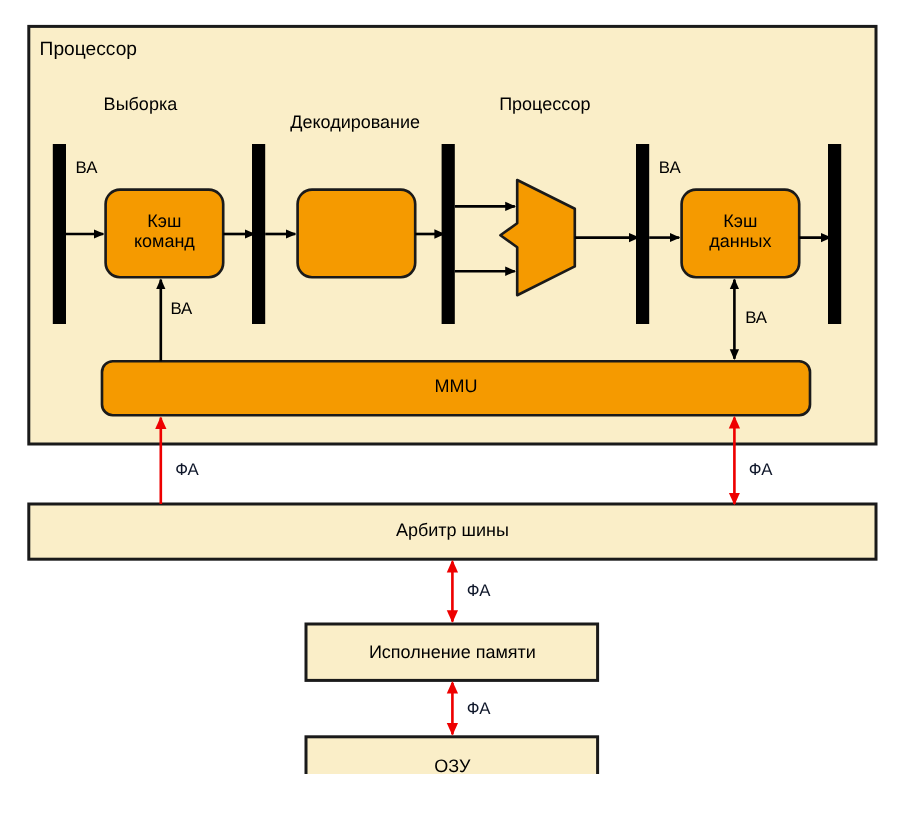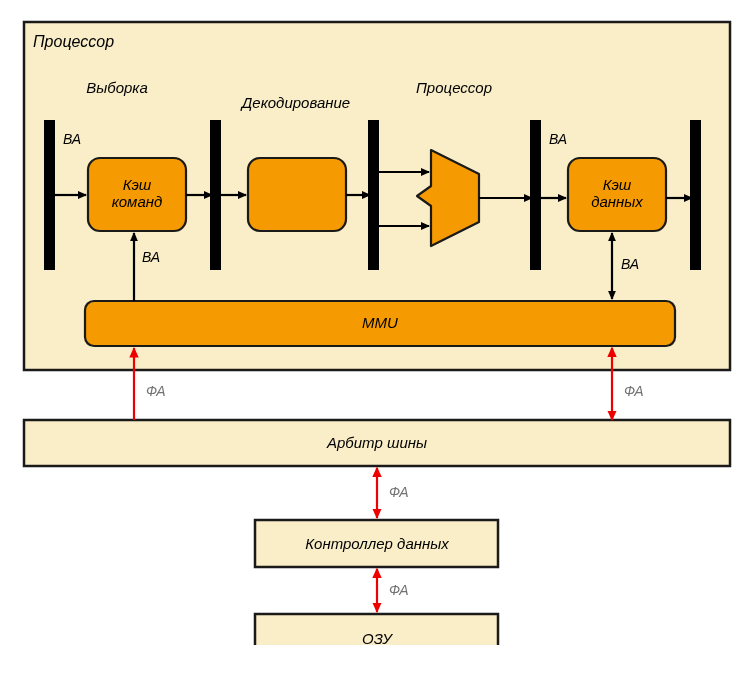--- a/index.html
+++ b/index.html
@@ -9,38 +9,37 @@
   }
   body {
     font-family: "Liberation Sans", sans-serif;
   }
   #canvas {
     position: relative;
     width: 753px;
     height: 645px;
     background: #ffffff;
     overflow: hidden;
-    font-style: italic;
   }
   #diagram-svg {
     position: absolute;
     left: 0;
     top: 0;
   }
   .lbl {
     position: absolute;
     color: #000000;
     font-size: 15px;
     line-height: 17px;
     white-space: pre;
     text-align: center;
     font-family: "Liberation Sans", sans-serif;
   }
   .lbl-red {
-    color: #737373;
+    color: #0f172a;
     font-size: 14px;
   }
   .lbl-center {
     transform: translateX(-50%);
   }
   .lbl-sm { font-size: 14px; }
 </style>
 </head>
 <body>
 
@@ -131,21 +130,21 @@
   <div class="lbl lbl-center" style="left:137px; top:176px;">Кэш
 команд</div>
 
   <div class="lbl lbl-center" style="left:617px; top:176px;">Кэш
 данных</div>
 
   <div class="lbl lbl-center" style="left:380px; top:314px;text-align:right;">MMU</div>
 
   <div class="lbl lbl-center" style="left:377px; top:434px;">Арбитр шины</div>
 
-  <div class="lbl lbl-center" style="left:377px; top:535px;">Контроллер данных</div>
+  <div class="lbl lbl-center" style="left:377px; top:535px;">Исполнение памяти</div>
 
   <div class="lbl lbl-center" style="left:377px; top:630px;">ОЗУ</div>
 
   <div class="lbl lbl-sm" style="left:63px; top:131px;">ВА</div>
 
   <div class="lbl lbl-sm" style="left:142px; top:249px;">ВА</div>
 
   <div class="lbl lbl-sm" style="left:549px; top:131px;">ВА</div>
 
   <div class="lbl lbl-sm" style="left:621px; top:256px;">ВА</div>

